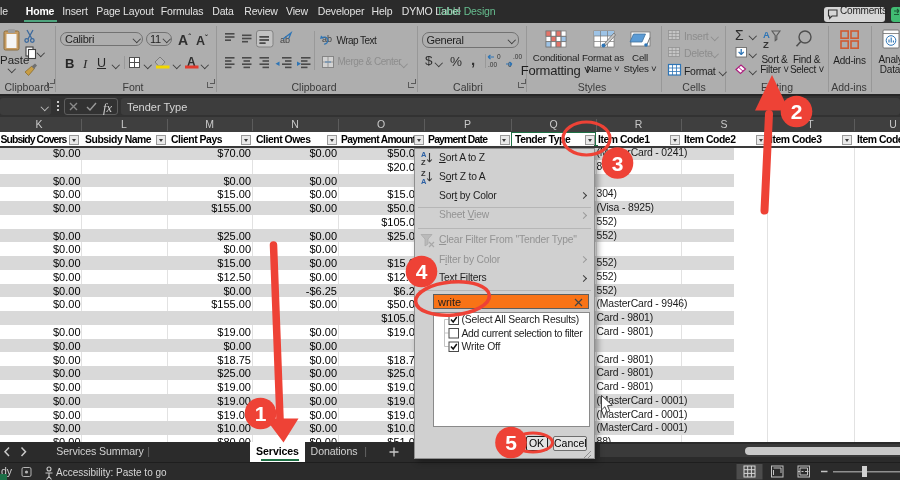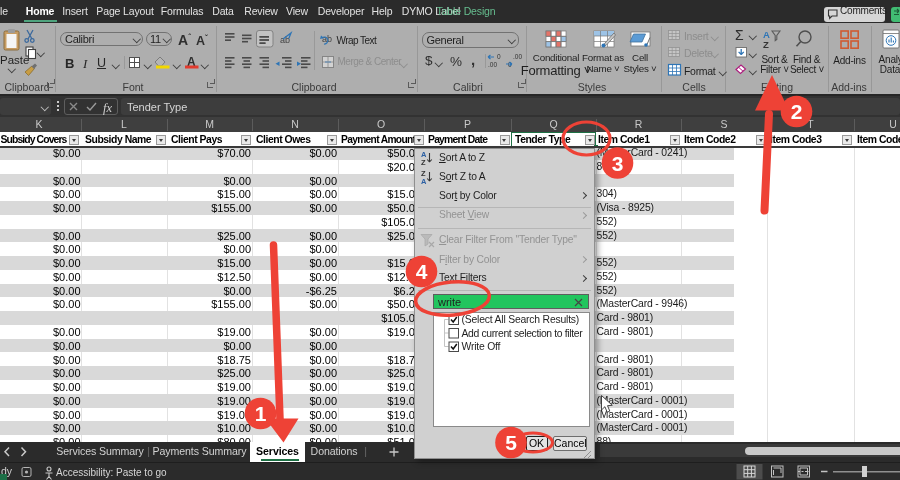--- a/index.html
+++ b/index.html
@@ -570,21 +570,21 @@
 <div class="msep" style="top:57.5px;"></div>
 <div class="mitem gray" style="top:59px;">Sheet <u>V</u>iew</div>
 <div class="marr gray" style="top:63.5px;"></div>
 <div class="msep" style="top:79px;"></div>
 <div class="mitem gray" style="top:84px;"><u>C</u>lear Filter From "Tender Type"</div>
 <div class="mitem gray" style="top:103.5px;">F<u>i</u>lter by Color</div>
 <div class="marr gray" style="top:108px;"></div>
 <div class="mitem" style="top:122px;">Text <u>F</u>ilters</div>
 <div class="marr" style="top:126.5px;"></div>
 <div class="msep" style="top:140.5px;"></div>
-<div class="abs" style="left:18px;top:144.5px;width:156px;height:15px;background:#22c55e;border:1px solid #5e5e5e;">
+<div class="abs" style="left:18px;top:144.5px;width:156px;height:15px;background:#f97316;border:1px solid #5e5e5e;">
   <div class="abs" style="left:4.5px;top:1px;font-size:11px;color:#1f1f1f;height:13px;line-height:13px;">write</div>
   <svg width="156" height="15">
         <path d="M141 4 l7 7 m0 -7 l-7 7" stroke="#444" stroke-width="1.2"></path>
       </svg>
 </div>
 <div class="abs" style="left:18px;top:162.5px;width:157px;height:115px;background:#fff;border:1px solid #8a8a8a;">
   <svg width="157" height="115">
     <path d="M10.5 6.5 v27 M10.5 6.5 h4 M10.5 20 h4 M10.5 33.5 h4" stroke="#c3c3c3" stroke-width="1" fill="none"></path>
     <g fill="#fff" stroke="#4a4a4a" stroke-width="1">
           <rect x="15" y="2" width="9.5" height="9.5"></rect>
@@ -604,21 +604,20 @@
       <path d="M176 302 l-7 7 M176 306 l-3 3" stroke="#8f8f8f" stroke-width="1"></path>
     </svg>
 </div>
 <div class="abs" id="shbar">
 <svg width="900" height="19.5">
 <path d="M9 5.5 l-4 4.2 l4 4.2 M21.5 5.5 l4 4.2 l-4 4.2" stroke="#c9c9c9" stroke-width="1.5" fill="none"></path>
 <path d="M394 5.5 v9 M389.5 10 h9" stroke="#c9c9c9" stroke-width="1.3"></path>
 </svg>
 <span class="sht" style="left:100px;">Services Summary</span>
 <span class="sht" style="left:148.5px;color:#6a6a6a;">|</span>
-<span class="sht" style="left:199.5px;">Payments Summary</span>
 <div class="abs" style="left:250px;top:0;width:55px;height:19.5px;background:#fff;"></div>
 <span class="sht" style="left:277.5px;color:#000;font-weight:bold;">Services</span>
 <div class="abs" style="left:261px;top:16.7px;width:38px;height:2.2px;background:#1e7145;"></div>
 <span class="sht" style="left:334px;">Donations</span>
 <span class="sht" style="left:365.5px;color:#6a6a6a;">|</span>
 <div class="abs" style="left:600px;top:1.5px;width:300px;height:13.5px;background:#3a3a3a;"></div>
 <div class="abs" style="left:745px;top:4.5px;width:155px;height:8px;background:#c9c9c9;border-radius:4px 0 0 4px;"></div>
 </div>
 <div class="abs" id="stbar">
 <div class="abs" style="left:1px;top:2.5px;height:13px;line-height:13px;font-size:10.5px;color:#cfcfcf;">dy</div>

